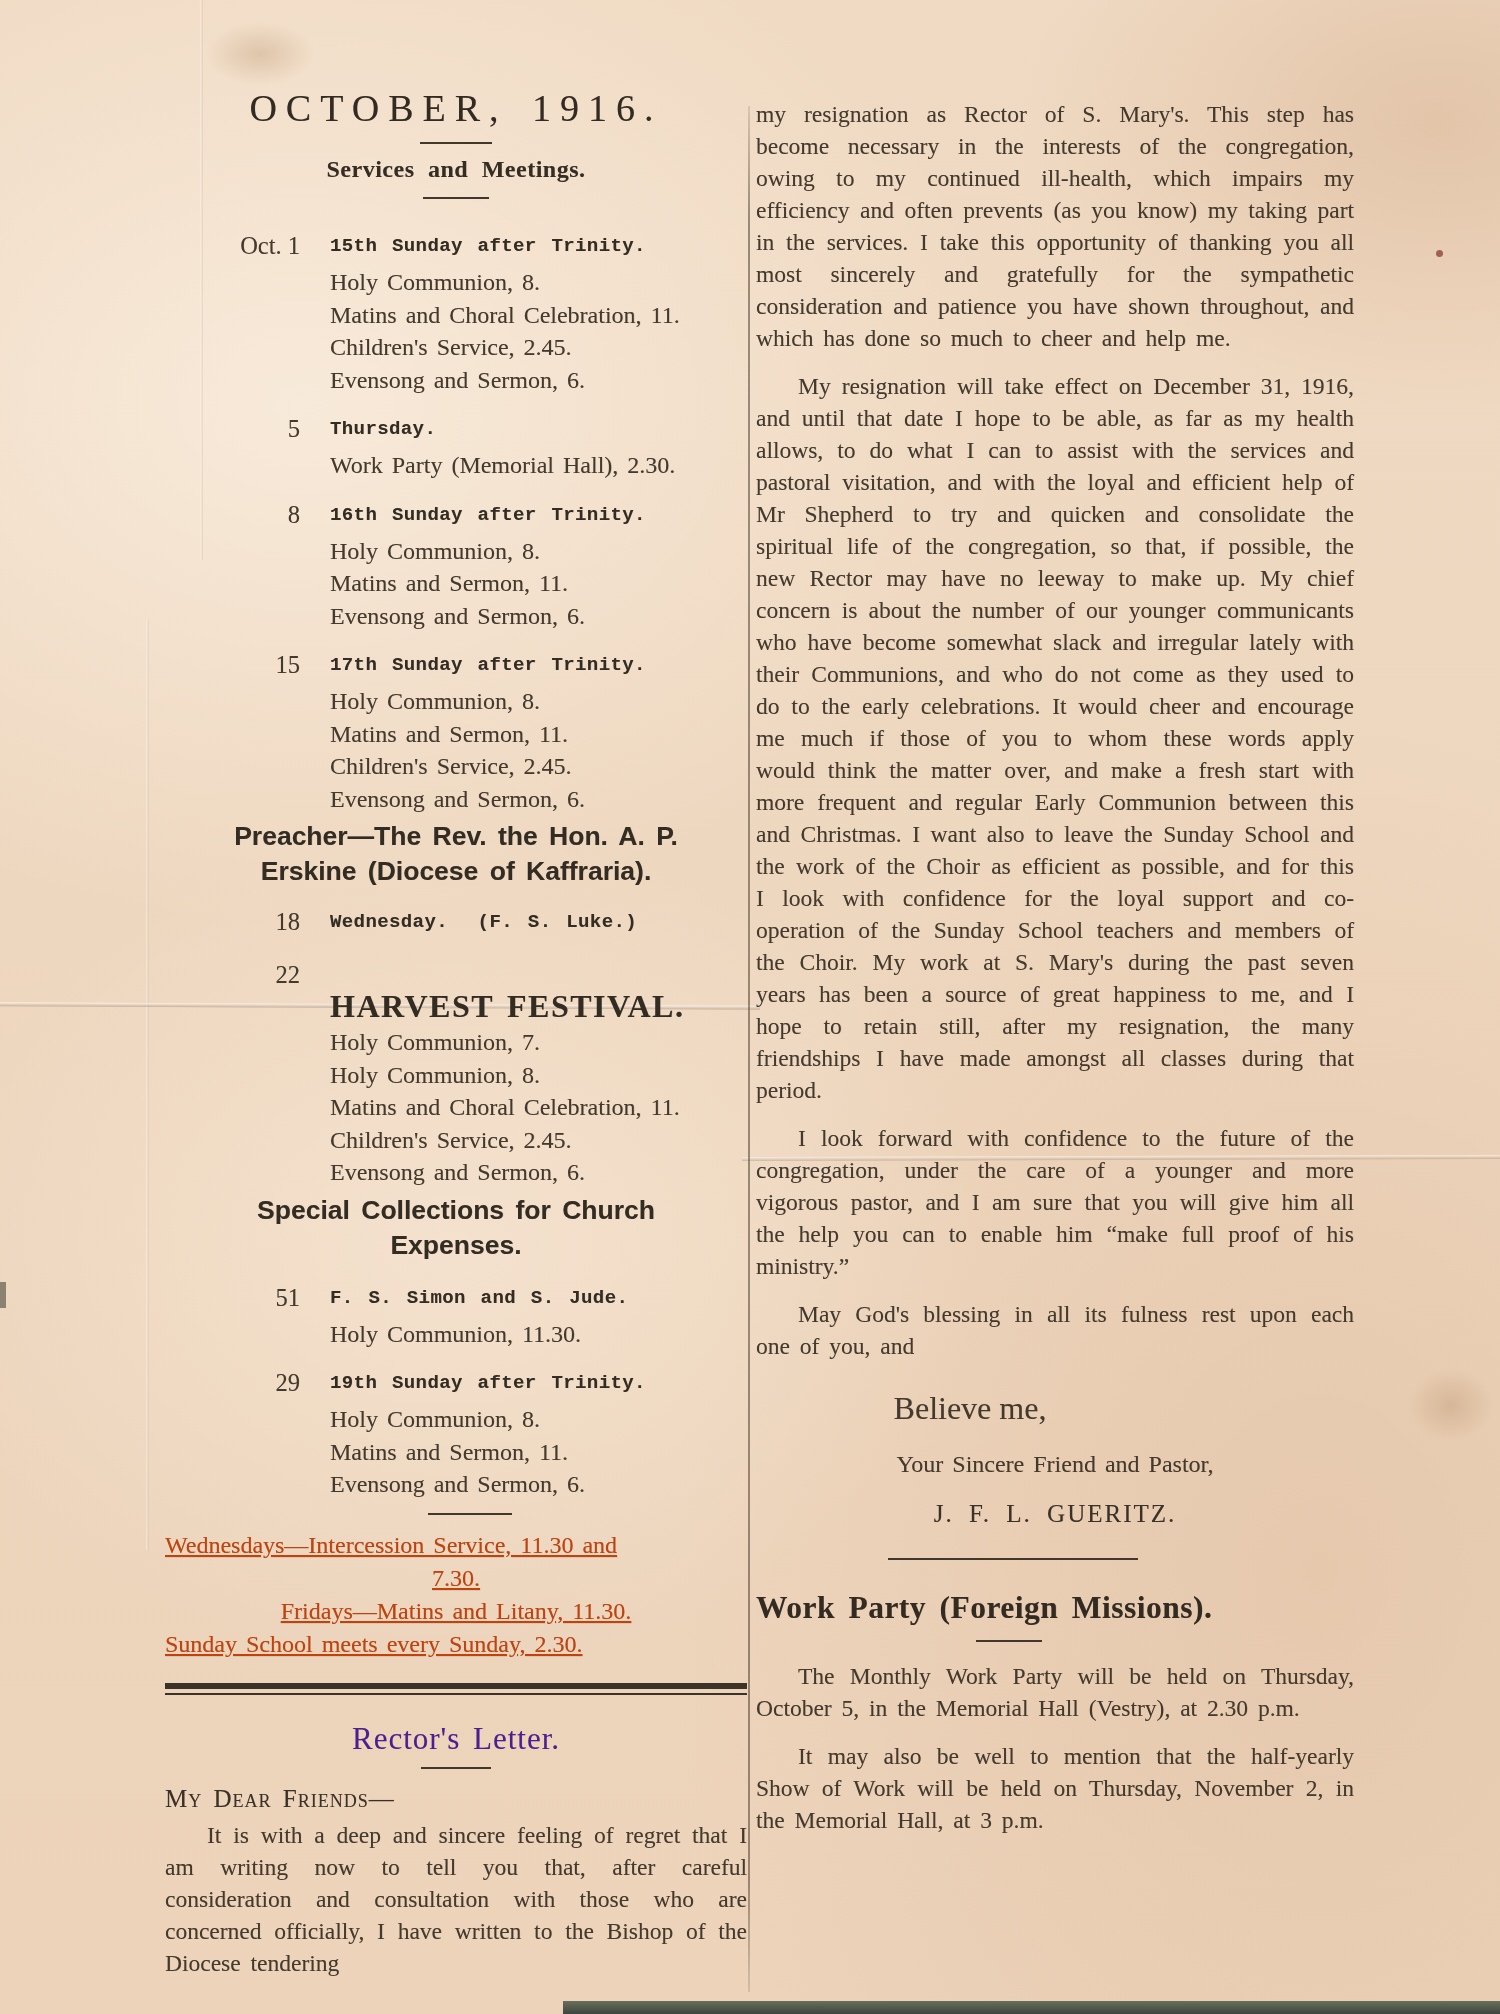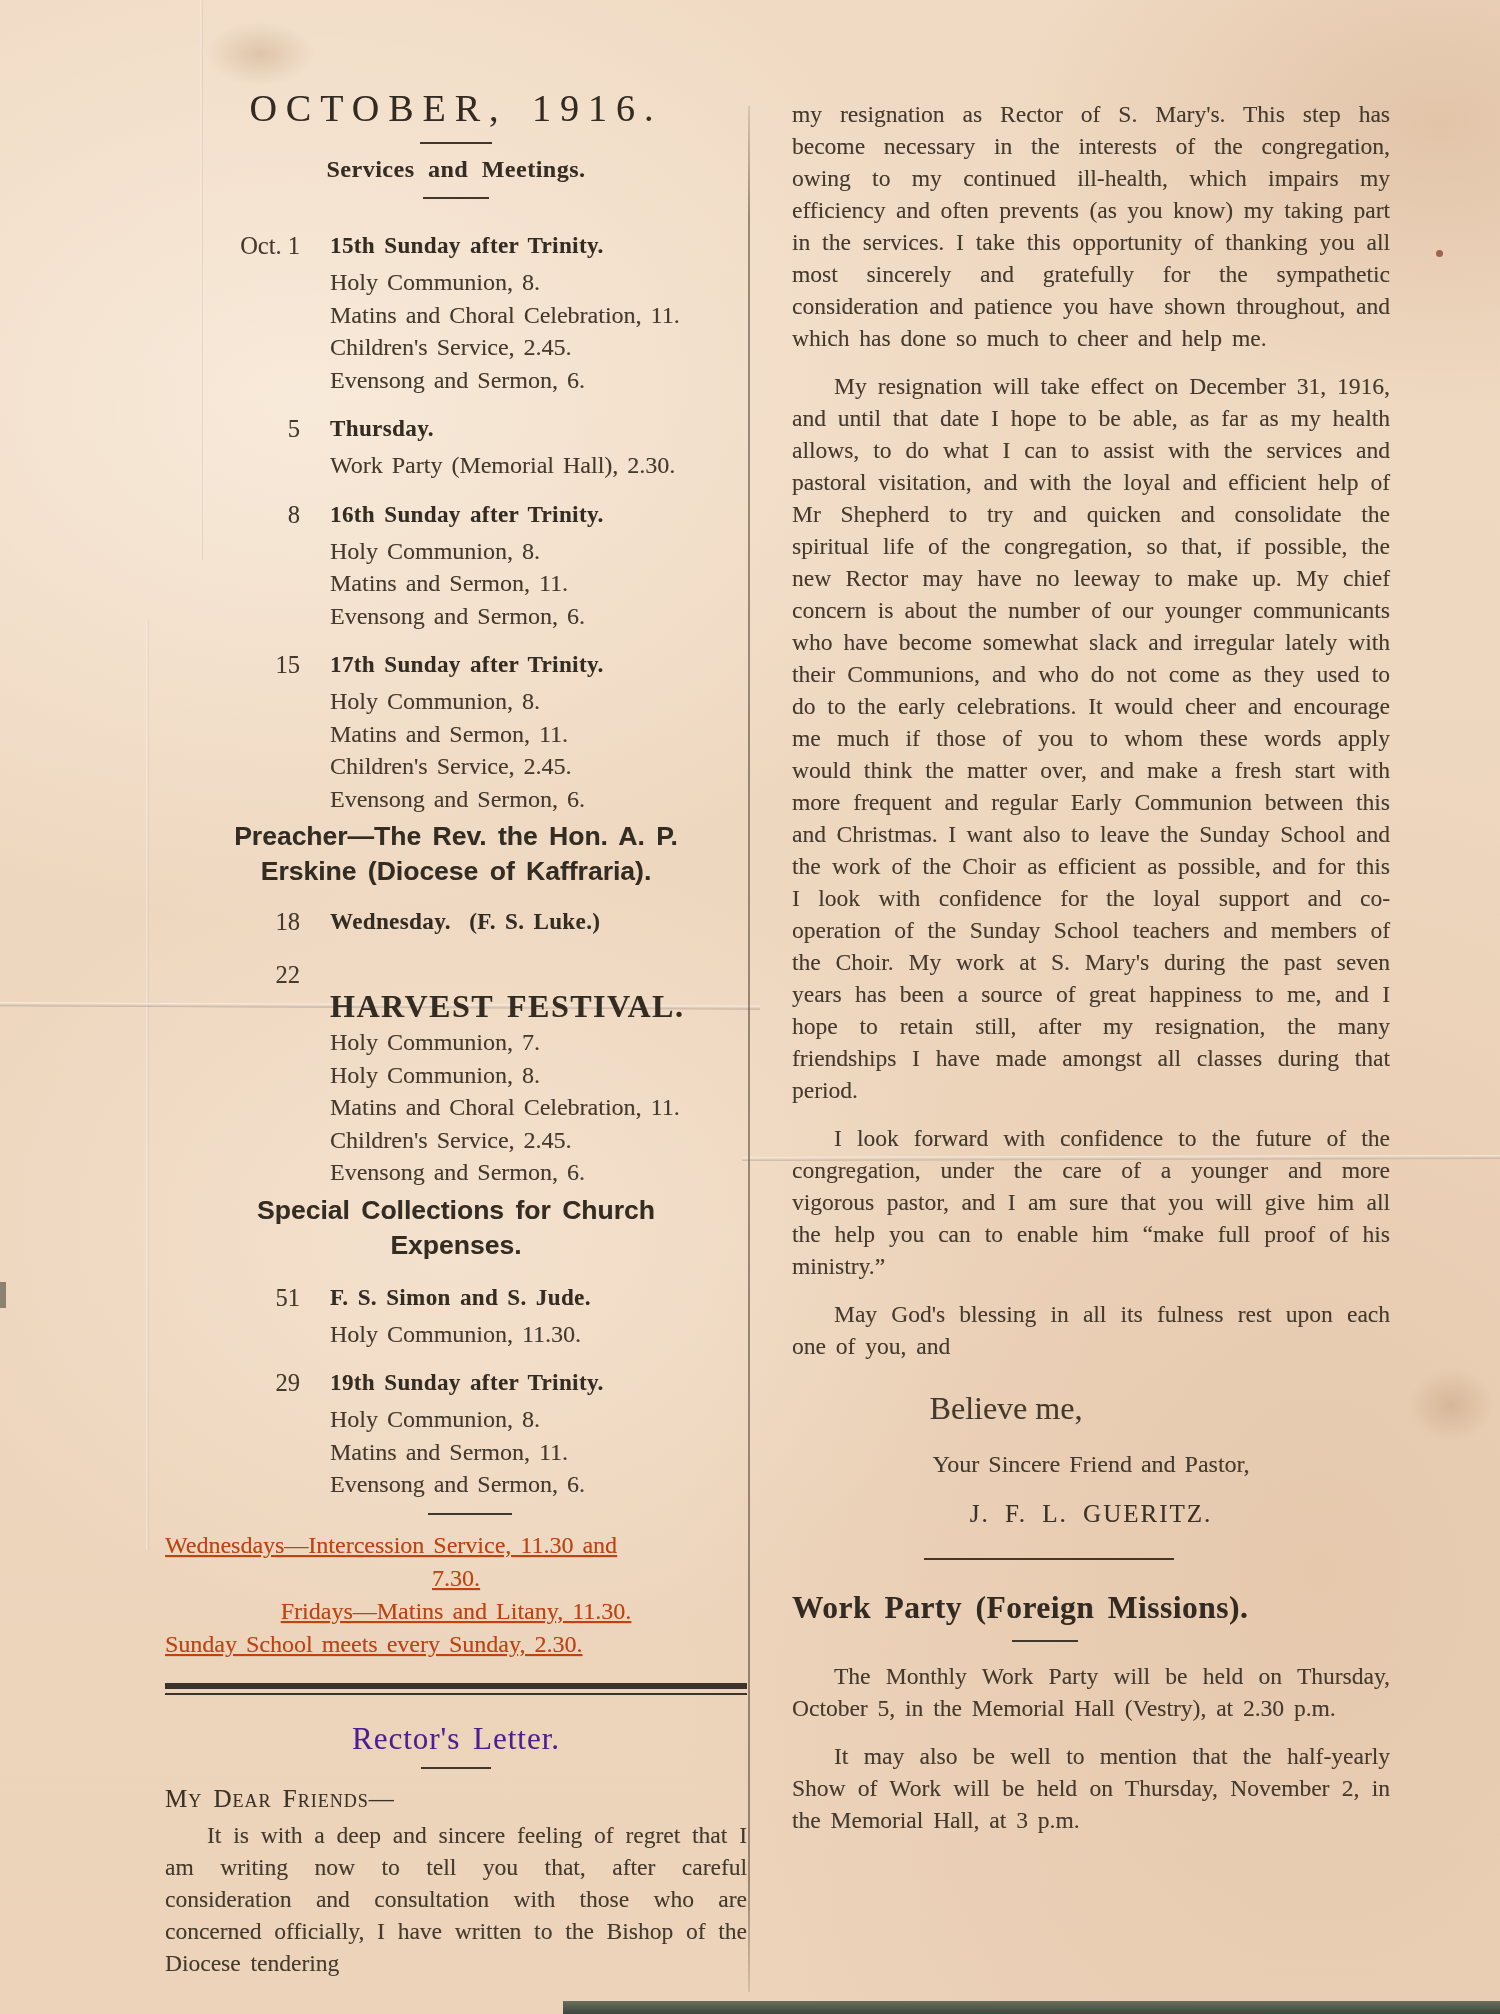--- a/index.html
+++ b/index.html
@@ -31,31 +31,31 @@
     background:radial-gradient(closest-side,rgba(168,126,84,.28),rgba(168,126,84,0));}
   .stain2{position:absolute;left:1408px;top:1368px;width:86px;height:74px;border-radius:50%;
     background:radial-gradient(closest-side,rgba(172,132,92,.30),rgba(172,132,92,0));}
   .speck-red{position:absolute;left:1436px;top:250px;width:7px;height:7px;border-radius:50%;
     background:#8a3b2f;opacity:.75;}
   .edge-bottom{position:absolute;left:563px;right:0;bottom:0;height:13px;
     background:linear-gradient(to bottom,#6a6f5c,#3c463d);}
   .edge-corner{position:absolute;left:0;top:1282px;width:6px;height:26px;background:#4a4a3c;opacity:.6;}
   
   .col-left{position:absolute;left:165px;top:86px;width:582px;}
-  .col-right{position:absolute;left:792px;top:98px;width:598px;}
+  .col-right{position:absolute;left:756px;top:98px;width:598px;}
   
   .month-title{text-align:center;font-size:38px;letter-spacing:9px;color:#332b22;word-spacing:6px;}
   .short-rule{width:72px;border-top:2px solid #42372b;margin:12px auto 12px;}
   .section-title{text-align:center;font-weight:700;font-size:24px;word-spacing:7px;letter-spacing:.5px;color:#352d24;}
   .rule-sm{width:66px;border-top:2px solid #42372b;margin:14px auto 30px;}
   
   .entry{display:flex;margin-bottom:16px;}
   .day{flex:0 0 135px;text-align:right;font-size:24.5px;line-height:34px;color:#43392d;}
   .entry-body{margin-left:30px;flex:1;}
-  .etitle{font-family:Liberation Serif, serif;font-weight:700;font-size:23px;
+  .etitle{font-family:Liberation Mono, monospace;font-weight:700;font-size:19px;
     line-height:34px;letter-spacing:.4px;color:#332c23;margin-bottom:3px;word-spacing:3px;}
   .etitle.serif-caps{font-family:"Liberation Serif",serif;font-size:32px;letter-spacing:1.5px;word-spacing:4px;margin-top:31px;}
   .eitem{font-size:24px;line-height:32.5px;color:#43392d;word-spacing:3px;}
   .preacher-note,.special-note{font-family:"Liberation Sans",sans-serif;font-weight:700;
     font-size:26.5px;line-height:35px;text-align:center;color:#332c23;margin:-2px 0 16px;word-spacing:4px;}
   .special-note{margin:2px 0 18px;}
   .mini-rule{width:84px;border-top:2px solid #42372b;margin:12px auto 14px;transform:translateX(14px);}
   .weekly{font-size:24px;line-height:33px;color:#c2410c;word-spacing:3px;text-decoration:underline;}
   .weekly .c{text-align:center;}
   .heavy-rule{margin-top:22px;border-top:6px solid #3b322a;border-bottom:2px solid #3b322a;height:4px;}

